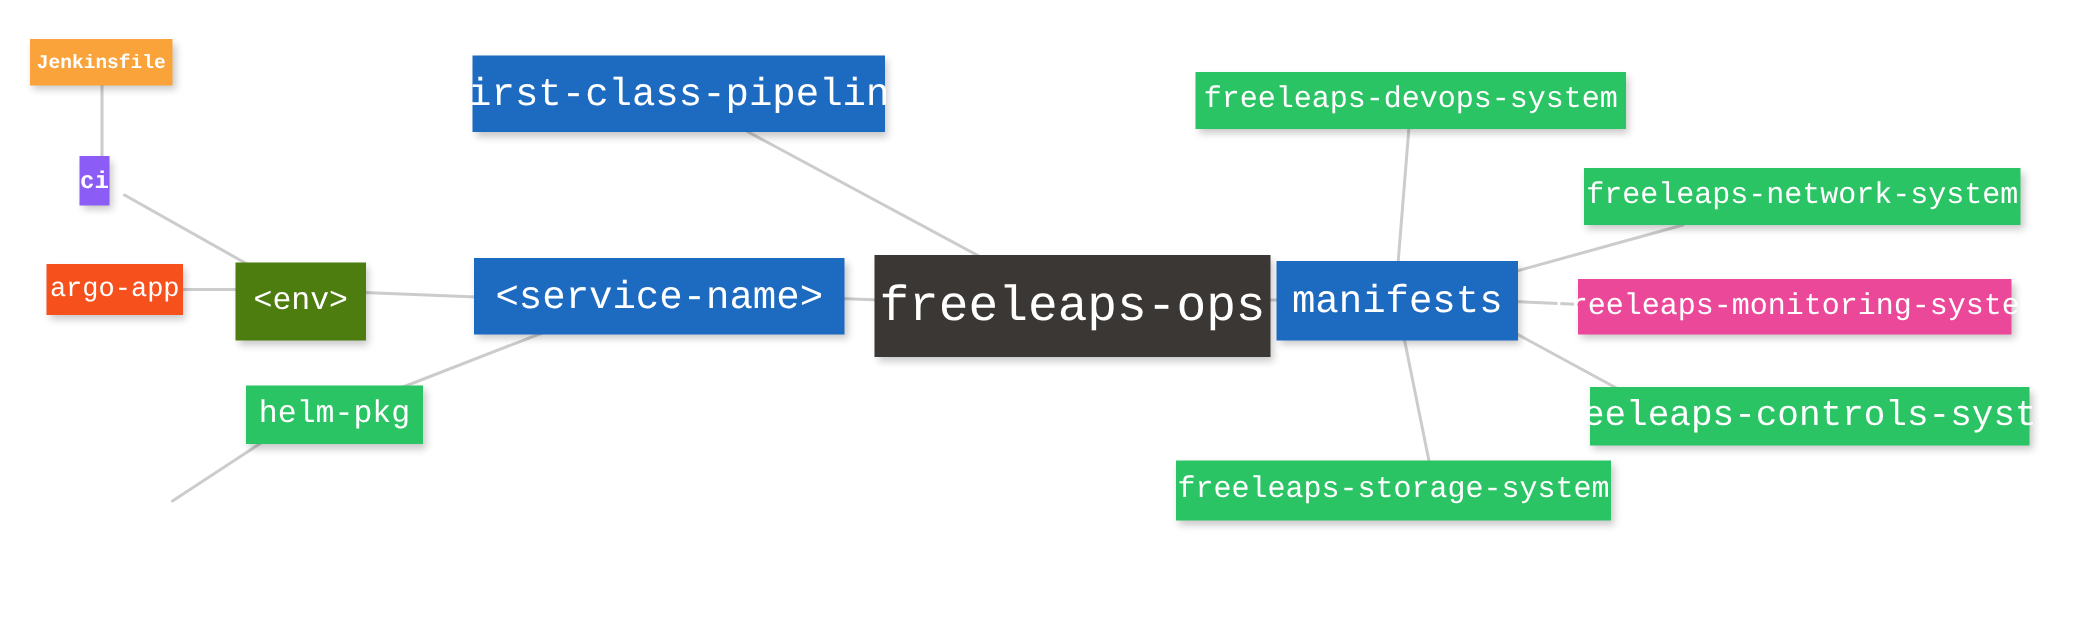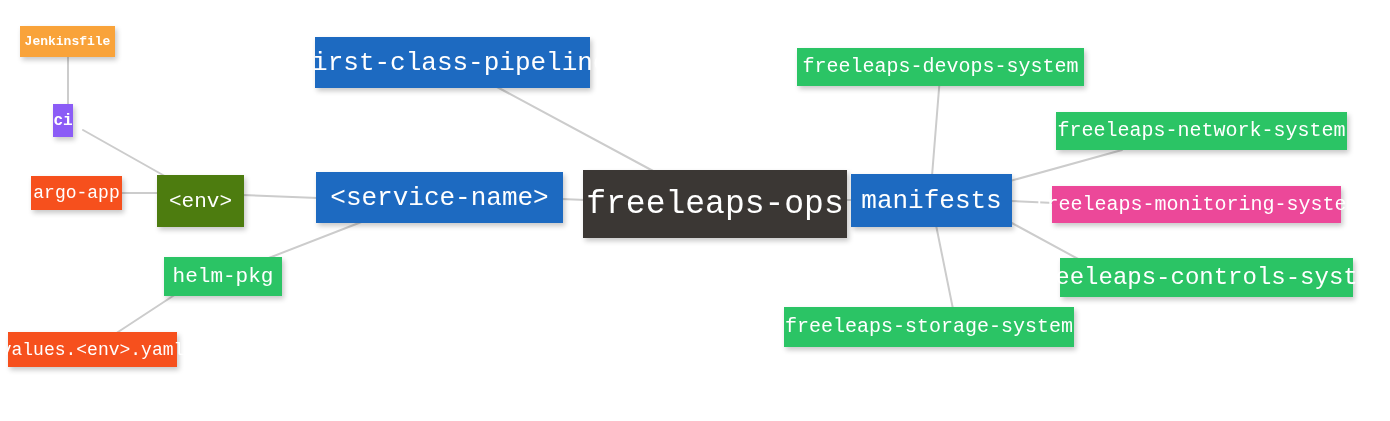--- a/index.html
+++ b/index.html
@@ -61,20 +61,19 @@
     </svg>
 
 <div class="node" title="freeleaps-ops" style="left: 583px; top: 170px; width: 264px; height: 68px; font-size: 33px; font-weight: 400; background: rgb(59, 55, 52); color: rgb(255, 255, 255);">freeleaps-ops</div>
     <div class="node" title="first-class-pipeline" style="left: 315px; top: 37px; width: 275px; height: 51px; font-size: 26px; font-weight: 400; background: rgb(29, 106, 193); color: rgb(255, 255, 255);">first-class-pipeline</div>
     <div class="node" title="&lt;service-name&gt;" style="left: 316px; top: 172px; width: 247px; height: 51px; font-size: 26px; font-weight: 400; background: rgb(29, 106, 193); color: rgb(255, 255, 255);">&lt;service-name&gt;</div>
     <div class="node" title="manifests" style="left: 851px; top: 174px; width: 161px; height: 53px; font-size: 26px; font-weight: 400; background: rgb(29, 106, 193); color: rgb(255, 255, 255);">manifests</div>
     <div class="node" title="&lt;env&gt;" style="left: 157px; top: 175px; width: 87px; height: 52px; font-size: 21px; font-weight: 400; background: #4d7c0f; color: rgb(255, 255, 255);">&lt;env&gt;</div>
     <div class="node" title="helm-pkg" style="left: 147px; top: 257px; width: 118px; height: 39px; font-size: 21px; font-weight: 400; background: rgb(43, 196, 101); color: rgb(255, 255, 255); margin-left: 17px;">helm-pkg</div>
     <div class="node" title="ci" style="left: 53px; top: 104px; width: 20px; height: 33px; font-size: 16px; font-weight: 700; background: #8b5cf6; color: rgb(255, 255, 255);">ci</div>
     <div class="node" title="argo-app" style="left: 31px; top: 176px; width: 91px; height: 34px; font-size: 18px; font-weight: 400; background: rgb(246, 80, 29); color: rgb(255, 255, 255);">argo-app</div>
-    <div class="node" title="values.&lt;env&gt;.yaml" style="left: 8px; top: 332px; width: 169px; height: 35px; font-size: 18px; font-weight: 400; background: rgb(246, 80, 29); color: rgb(255, 255, 255);">values.&lt;env&gt;.yaml</div>
     <div class="node" title="Jenkinsfile" style="left: 20px; top: 26px; width: 95px; height: 31px; font-size: 13px; font-weight: 700; background: rgb(249, 163, 58); color: rgb(255, 255, 255);">Jenkinsfile</div>
     <div class="node" title="freeleaps-devops-system" style="left: 797px; top: 28px; width: 287px; height: 38px; font-size: 20px; font-weight: 400; background: rgb(43, 196, 101); color: rgb(255, 255, 255); margin-top: 20px;">freeleaps-devops-system</div>
     <div class="node" title="freeleaps-network-system" style="left: 1056px; top: 112px; width: 291px; height: 38px; font-size: 20px; font-weight: 400; background: rgb(43, 196, 101); color: rgb(255, 255, 255);">freeleaps-network-system</div>
     <div class="node" title="freeleaps-monitoring-system" style="left: 1052px; top: 186px; width: 289px; height: 37px; font-size: 20px; font-weight: 400; background: #ec4899; color: rgb(255, 255, 255);">freeleaps-monitoring-system</div>
     <div class="node" title="freeleaps-controls-system" style="left: 1060px; top: 258px; width: 293px; height: 39px; font-size: 24px; font-weight: 400; background: rgb(43, 196, 101); color: rgb(255, 255, 255);">freeleaps-controls-system</div>
     <div class="node" title="freeleaps-storage-system" style="left: 784px; top: 307px; width: 290px; height: 40px; font-size: 20px; font-weight: 400; background: rgb(43, 196, 101); color: rgb(255, 255, 255);">freeleaps-storage-system</div>
   </div>
 
 </body></html>

